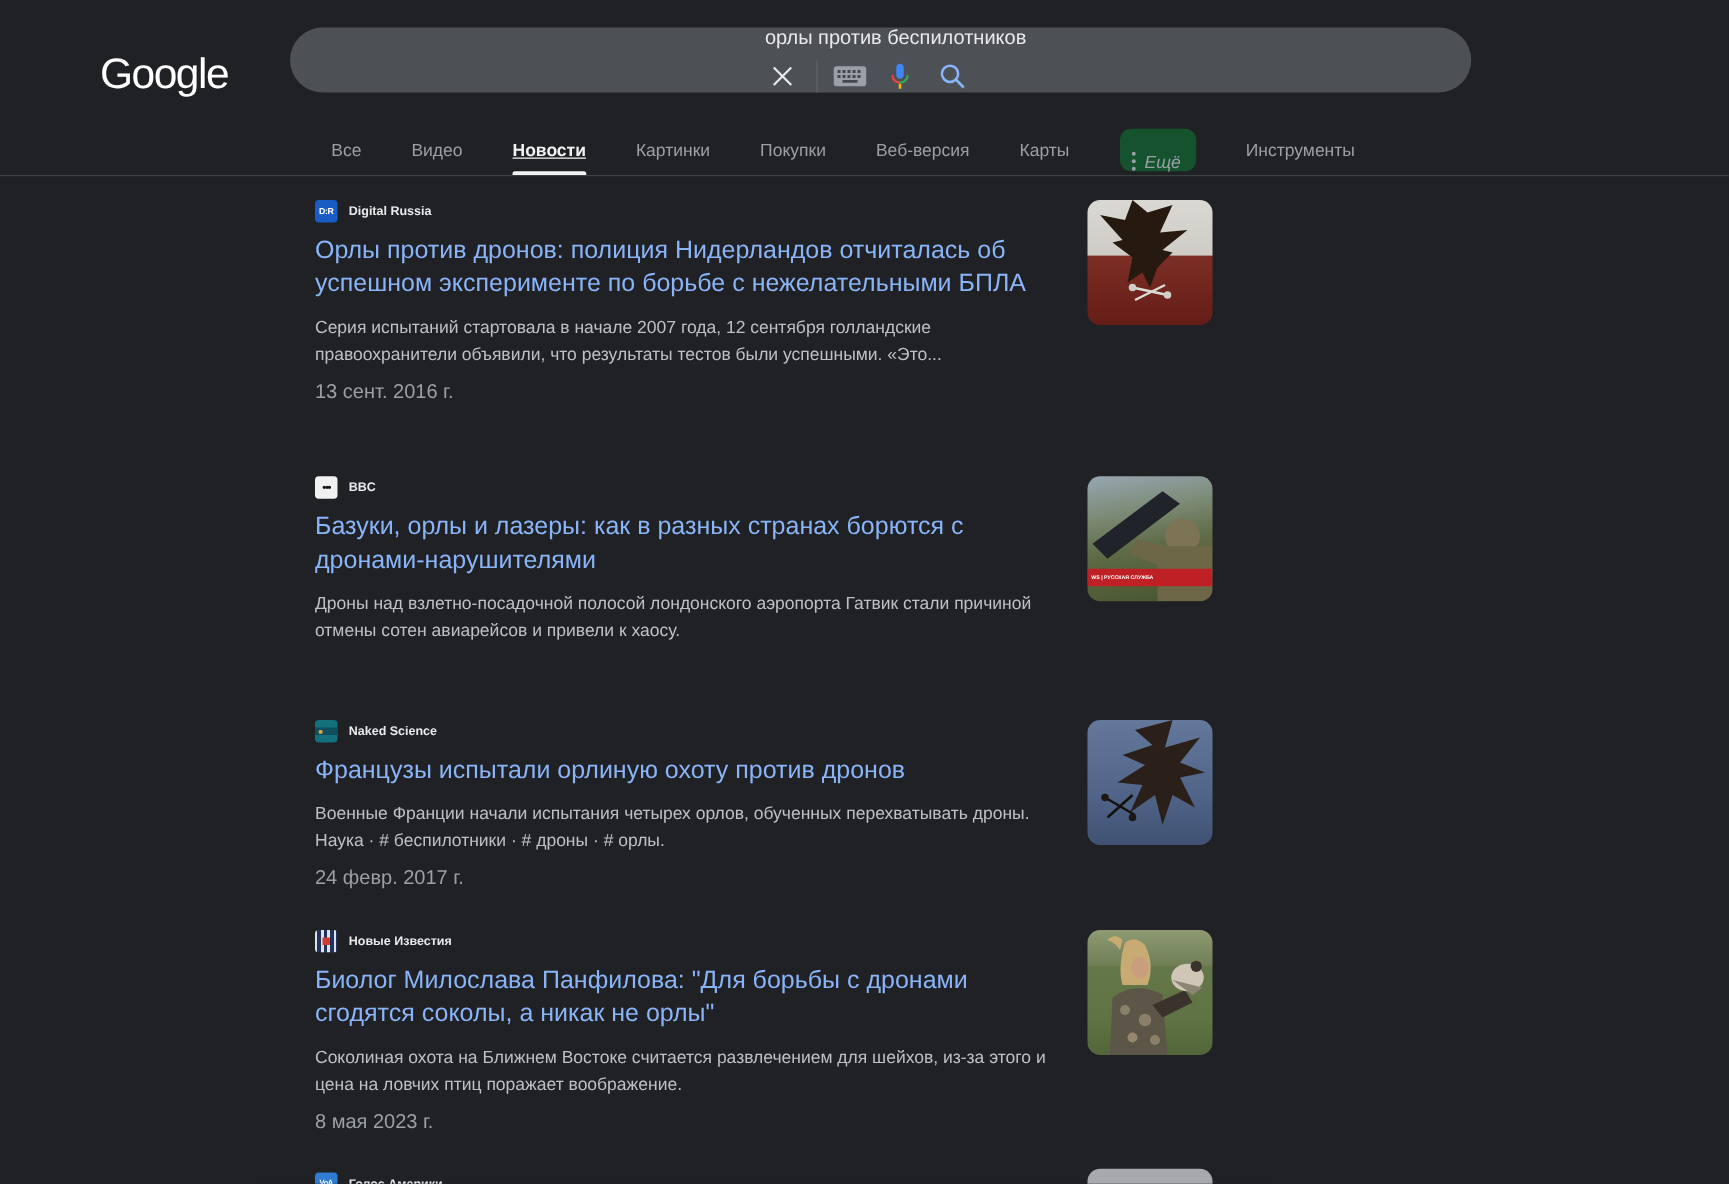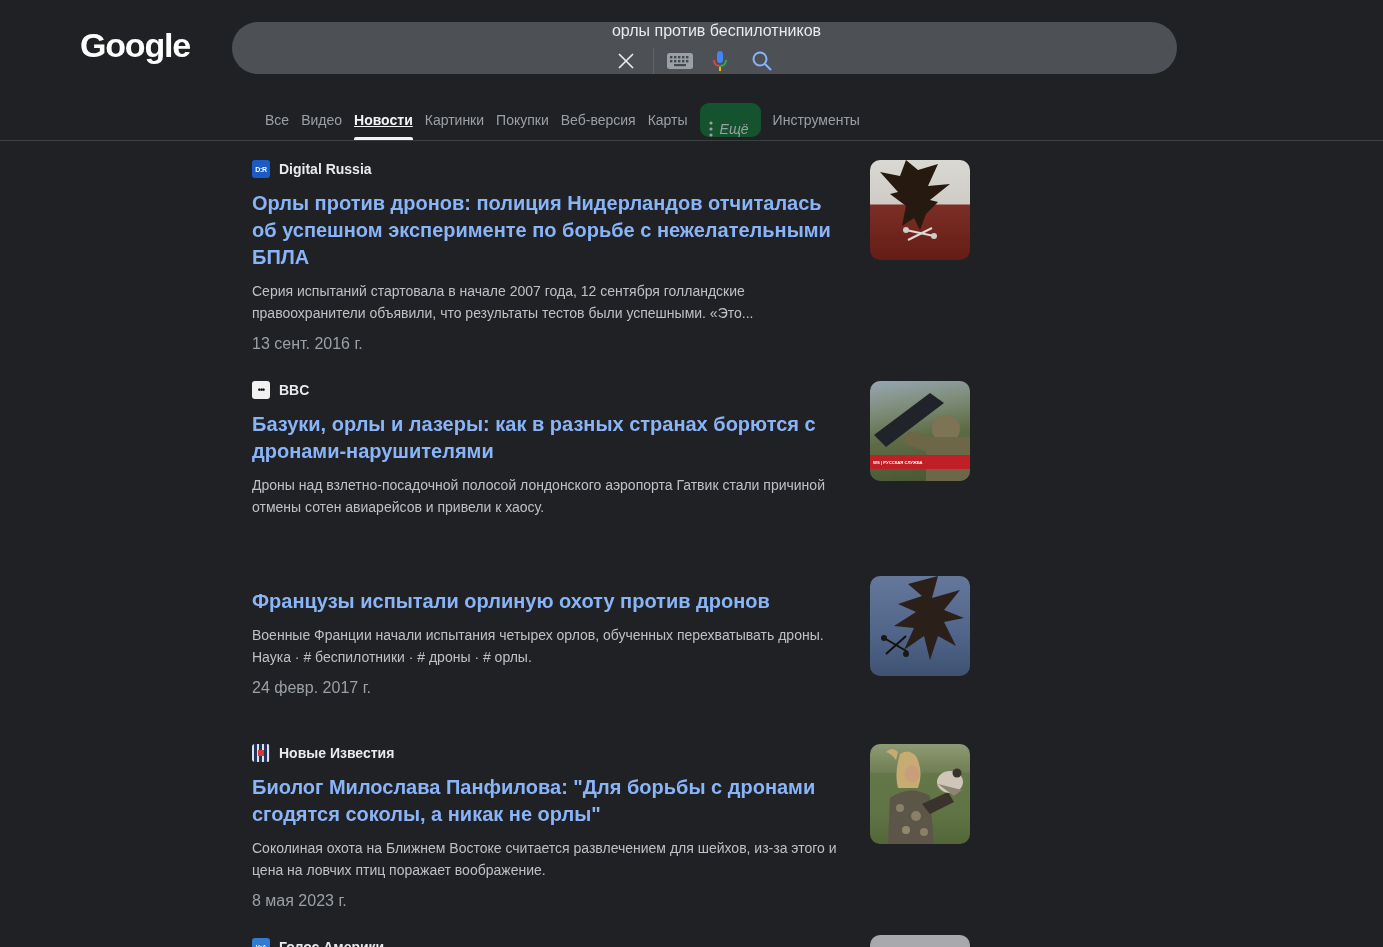--- a/index.html
+++ b/index.html
@@ -6,41 +6,41 @@
   html,body { width:1383px; height:947px; }
   body {
     position:relative;
     background:#202124;
     overflow:hidden;
     font-family:"Liberation Sans", sans-serif;
   }
 
   
   .logo {
-    position:absolute; left:80px; top:26px;
-    font-size:34px; font-weight:700; color:#ffffff; letter-spacing:-1.2px;
+    position:absolute; left:80px; top:40px;
+    font-size:34px; font-weight:400; color:#ffffff; letter-spacing:-1.2px;
     cursor:pointer;
   }
   .searchbar {
     position:absolute; left:232px; top:22px; width:945px; height:52px;
     background:#4d5156; border-radius:26px;
     display:flex; align-items:center; cursor:text;flex-direction:column;
   }
   .query { margin-left:24px; font-size:16px; color:#e8eaed; flex:1; white-space:nowrap; }
   .sb-icons { display:flex; align-items:center; padding-right:22px; }
   .icon-btn { display:flex; align-items:center; justify-content:center; cursor:pointer; }
   .clear-btn { width:42px; height:42px; }
   .vdiv { width:1px; height:26px; background:#5f6368; margin:0 6px; }
   .kbd-btn { width:40px; height:40px; }
   .mic-btn { width:40px; height:40px; }
   .loupe-btn { width:40px; height:40px; margin-left:2px; }
 
   .tabs {
     position:absolute; left:265px; top:100px; height:40px;
-    display:flex; align-items:center; gap:12px;
+    display:flex; align-items:center; gap:40px;
     font-size:14px; color:#9aa0a6;
   }
   .tab { position:relative; height:40px; display:flex; align-items:center; cursor:pointer; white-space:nowrap; }
   .tab.active { color:#f1f3f4; font-weight:700;text-decoration:underline; }
   .tab.active::after {
     content:""; position:absolute; left:0; right:0; bottom:0; height:3px;
     background:#f1f3f4; border-radius:2px 2px 0 0;
   }
   .tab-more {
     background:#14532d; border-radius:9px; padding:0 12px 0 9px; height:34px;
@@ -63,25 +63,25 @@
   .fav-bbc { background:#f1f1f1; color:#111111; font-size:9px; letter-spacing:-1px; }
   .fav-ns  { background:#15707e; }
   .fav-ns::before { content:""; position:absolute; left:0; right:0; top:6px; height:6px; background:#0d4f5c; }
   .fav-ns::after  { content:""; position:absolute; left:3px; top:8px; width:3px; height:3px; background:#e8a33d; border-radius:1px; }
   .fav-ni  {
     background:#22335a;
     background-image:repeating-linear-gradient(90deg, rgba(240,244,250,.9) 0 2px, rgba(34,51,90,1) 2px 5px);
   }
   .fav-ni::after { content:""; position:absolute; left:6px; top:6px; width:6px; height:6px; background:#d23b31; }
   .fav-voa { background:#2f7cd2; color:#ffffff; font-size:6px; }
-  .src-name { font-size:14px; font-weight:700; color:#e8eaed; }
+  .src-name { font-size:10px; font-weight:700; color:#e8eaed; }
 
   .title {
-    width:596px; font-size:20px; line-height:27px; font-weight:700;
-    color:#8ab4f8; margin-bottom:9px; cursor:pointer;margin-top:12px;
+    width:596px; font-size:20px; line-height:27px; font-weight:400;
+    color:#8ab4f8; margin-bottom:9px; cursor:pointer;
   }
   .snippet { width:594px; font-size:14px; line-height:22px; color:#bdc1c6; margin-bottom:11px; }
   .date { font-size:16px; color:#9aa0a6; }
 
   .thumb {
     position:absolute; top:0; right:0; width:100px; height:100px;
     border-radius:10px; overflow:hidden; cursor:pointer;
   }
   .thumb svg { position:absolute; inset:0; width:100%; height:100%; }
   .t1 { background:linear-gradient(180deg,#dad8d3 0%,#cfccc6 44%,#7c2e25 45%,#641d16 100%); }
@@ -204,20 +204,24 @@
         <rect x="56" y="56" width="44" height="44" fill="#6d6747"></rect>
         <polygon points="38,50 70,58 64,74 34,62" fill="#6d6747"></polygon>
       </svg>
       <div class="banner">
         <span>WS | РУССКАЯ СЛУЖБА</span>
       </div>
     </div>
   </article>
 
   <article class="result r3">
+    <div class="src-row">
+      <span class="fav fav-ns"></span>
+      <span class="src-name">Naked Science</span>
+    </div>
     <div class="title">Французы испытали орлиную охоту против дронов</div>
     <div class="snippet">Военные Франции начали испытания четырех орлов, обученных перехватывать дроны. Наука · # беспилотники · # дроны · # орлы.</div>
     <div class="date">24 февр. 2017 г.</div>
     <div class="thumb t3" aria-label="eagle-attacking-drone-in-sky">
       <svg viewBox="0 0 100 100">
         <path d="M68 0 L38 8 L52 20 L28 28 L46 36 L24 50 L44 52 L34 74 L54 60 L60 84 L68 60 L86 70 L74 46 L94 42 L74 34 L90 14 L62 22 Z" fill="#2a2019"></path>
         <g stroke="#15100c" stroke-width="2">
           <line x1="14" y1="62" x2="38" y2="76"></line>
           <line x1="16" y1="78" x2="36" y2="60"></line>
         </g>

